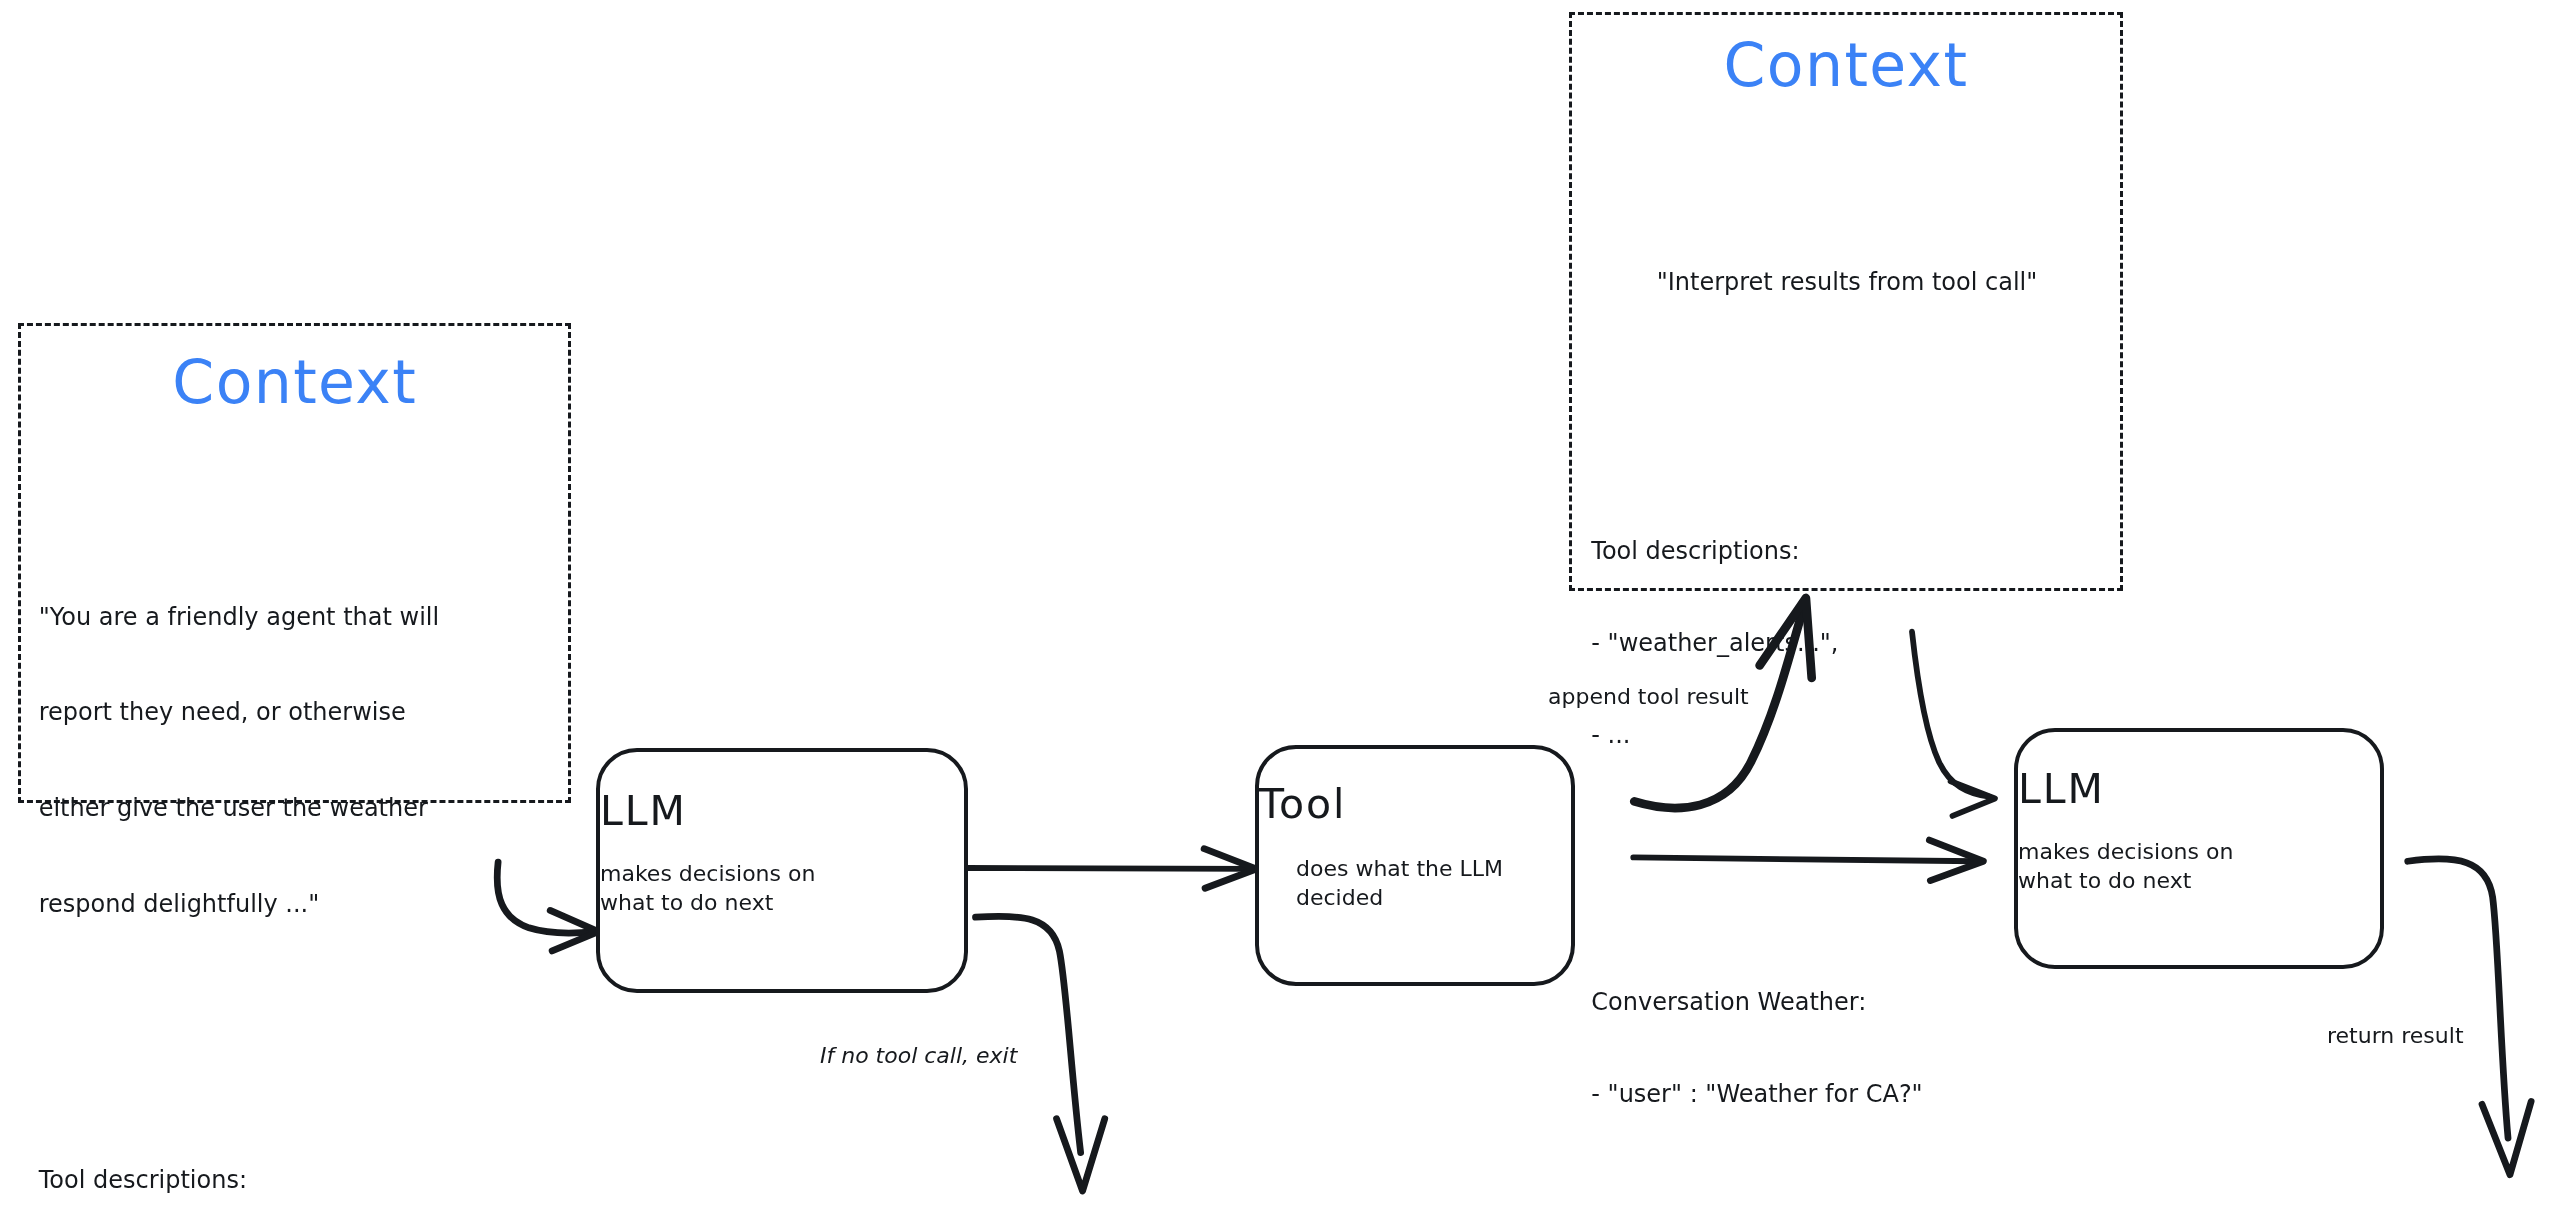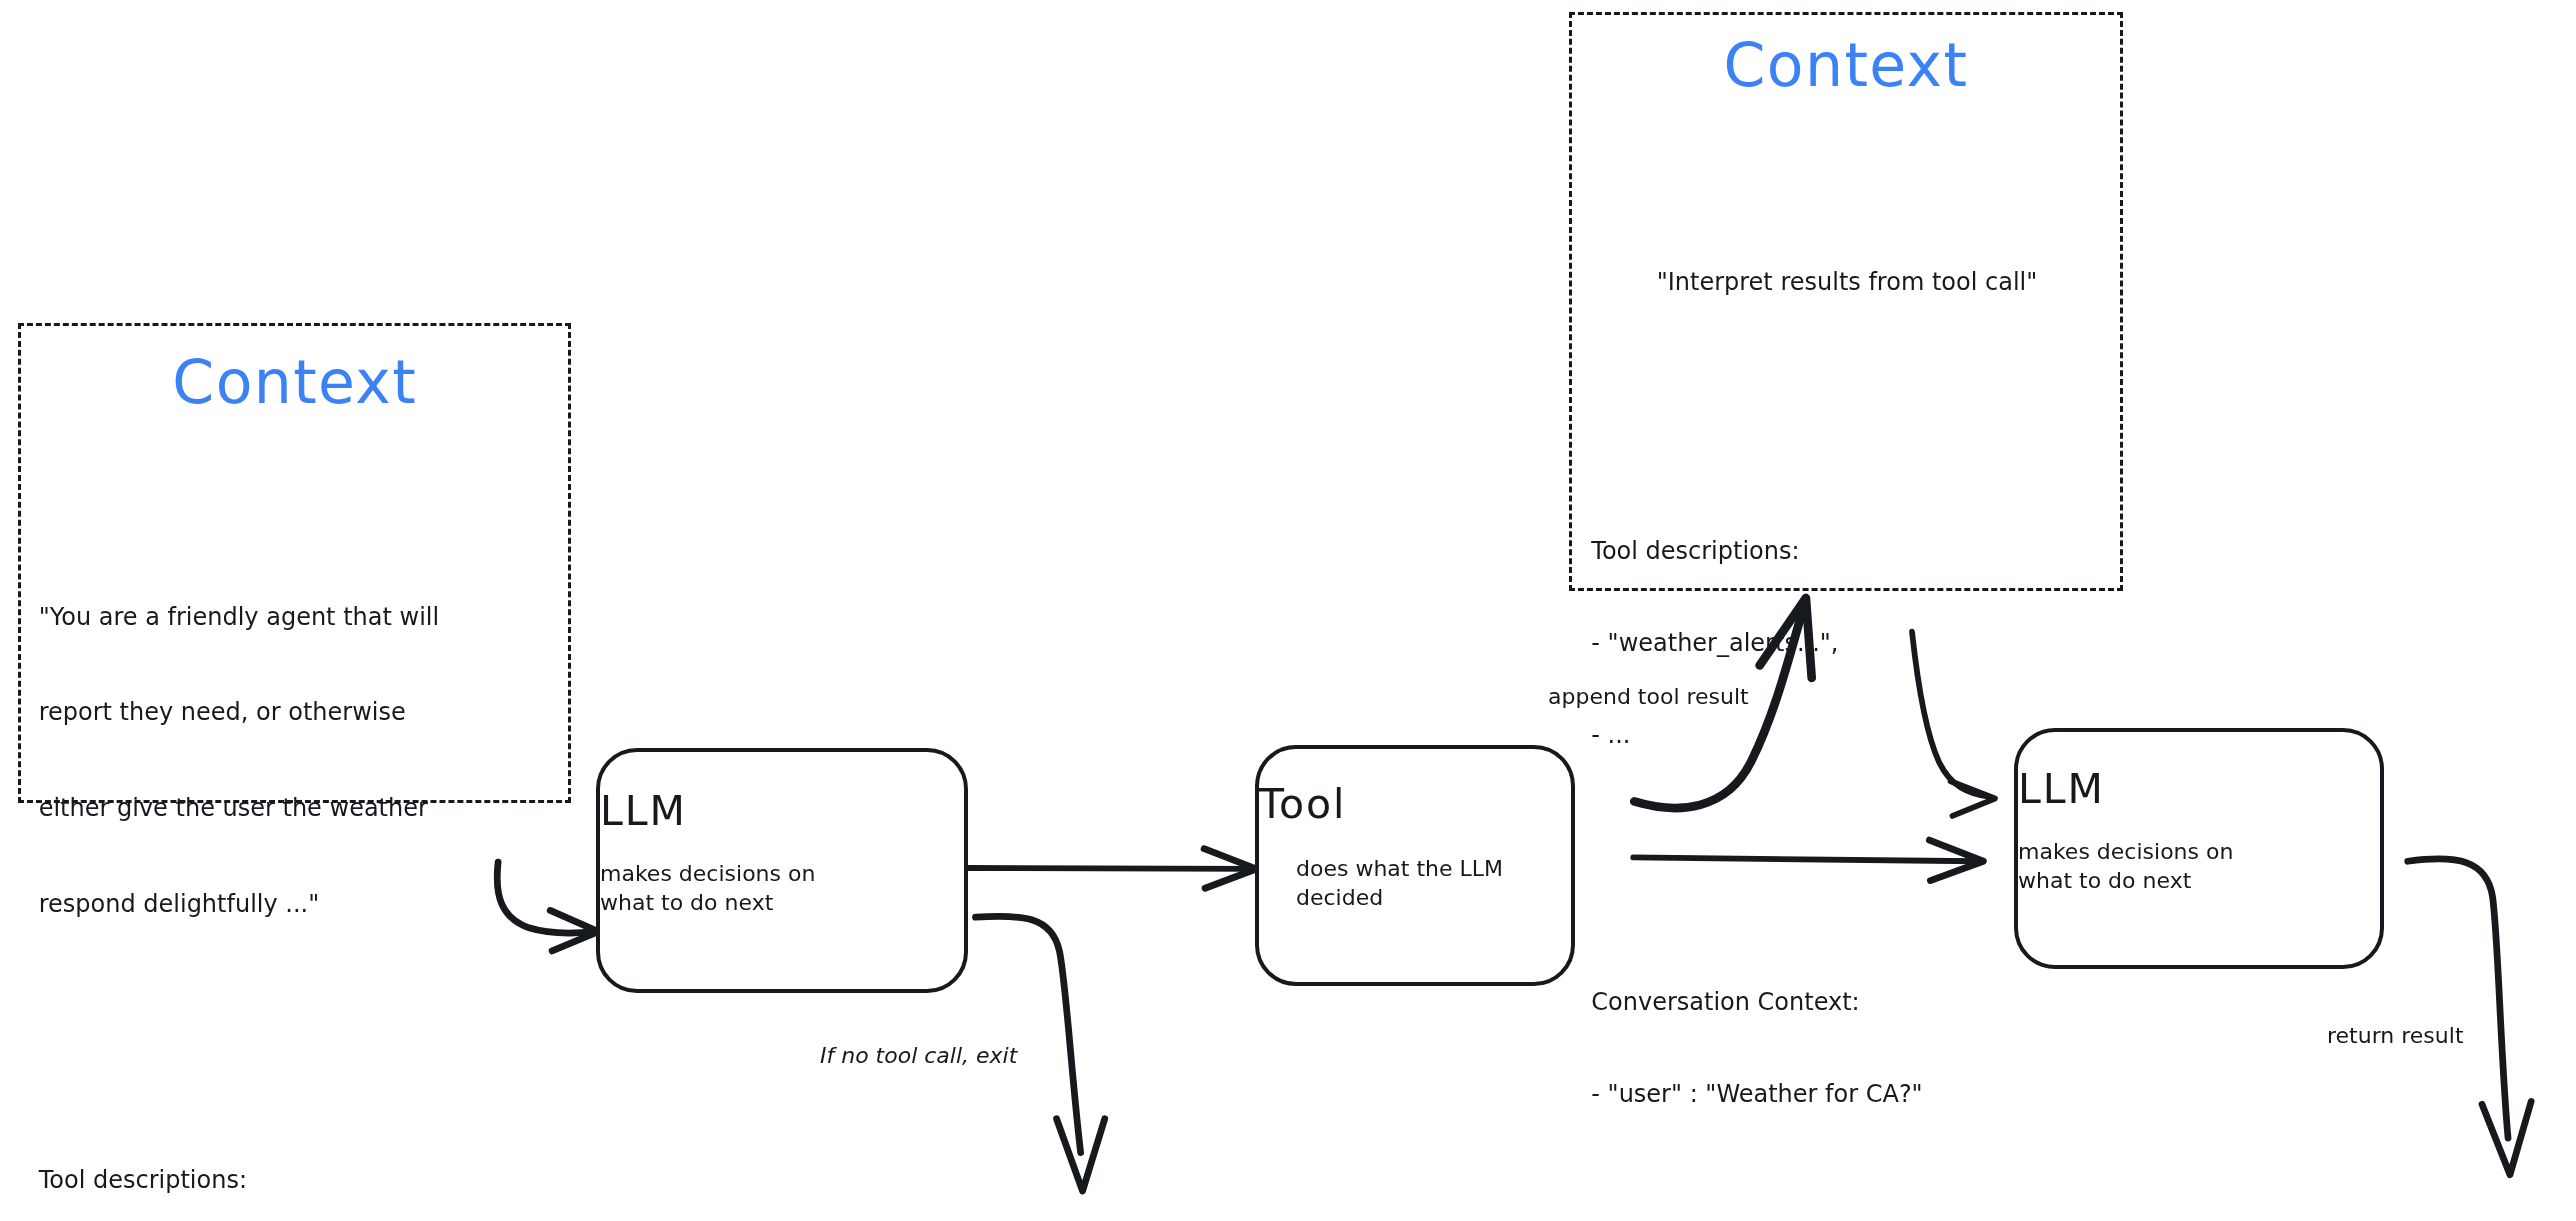--- a/index.html
+++ b/index.html
@@ -159,21 +159,21 @@
         <span class="ctx-line" style="white-space:normal;">"Interpret results from tool call"</span>
       </div>
 
       <div class="ctx-para">
         <span class="ctx-line">Tool descriptions:</span>
         <span class="ctx-line">- "weather_alerts...",</span>
         <span class="ctx-line">- ...</span>
       </div>
 
       <div class="ctx-para" style="margin-bottom:13.5px;">
-        <span class="ctx-line">Conversation Context:</span>
+        <span class="ctx-line">Conversation Weather:</span>
         <span class="ctx-line">- "user" : "Weather for CA?"</span>
       </div>
 
       
 
     </div>
   </div>
 
   <div class="node" style="left:596px; top:748px; width:372px; height:245px;">
     <div class="node-title" style="margin-top:35px;">LLM</div>

